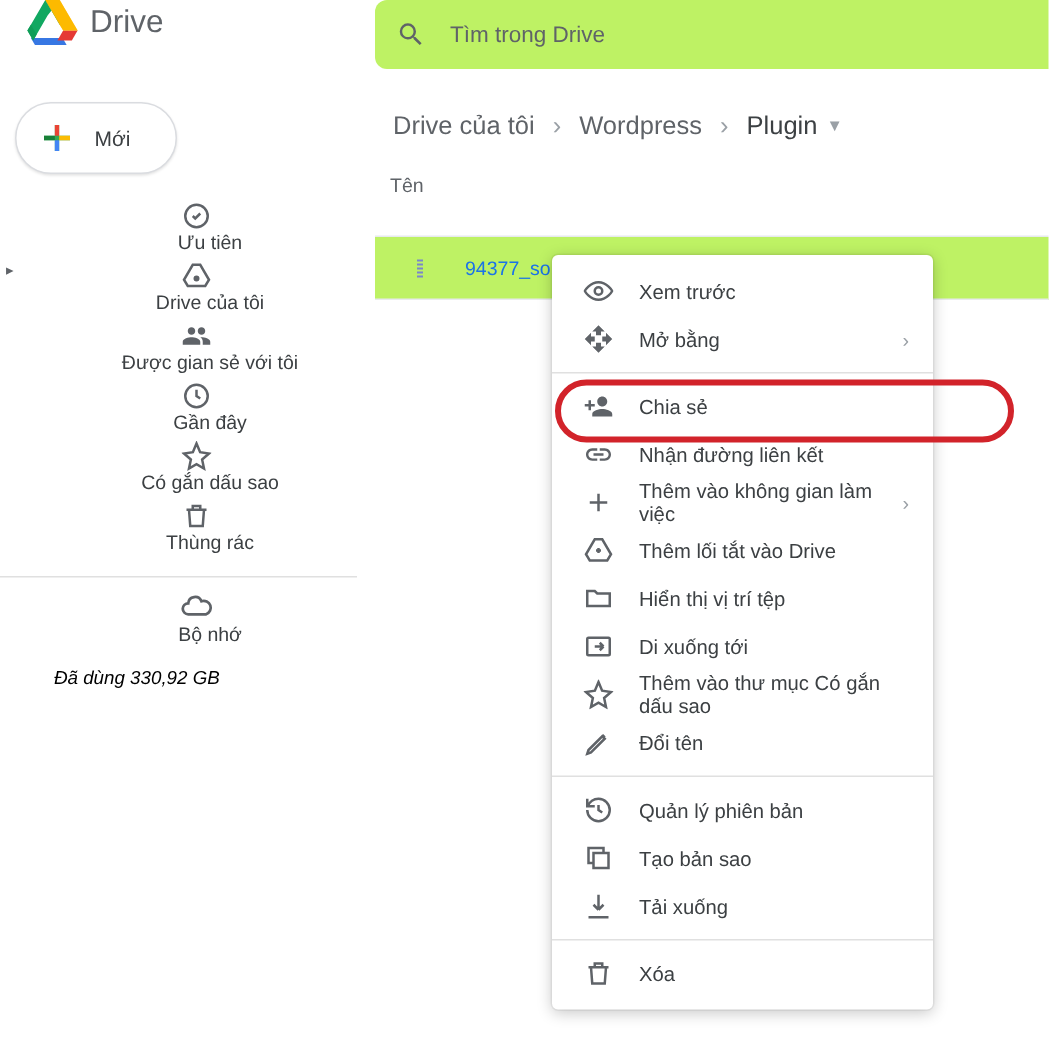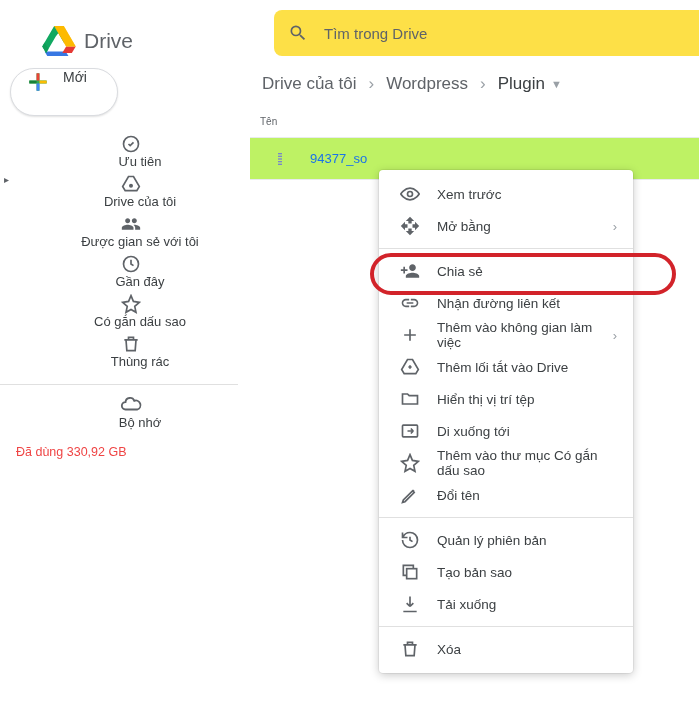--- a/index.html
+++ b/index.html
@@ -9,39 +9,38 @@
     color: #3c4043;
     background: #fff;
     width: 699px;
     height: 702px;
     overflow: hidden;
     position: relative;
   }
   
   .header {
     display: flex;
-    align-items: flex-end;
+    align-items: flex-start;
     height: 56px;
-    margin-left: 24px;
   }
   .logo-wrap {
     display: flex;
     align-items: center;
     padding-left: 18px;
     width: 250px;
   }
   .logo-wrap .app-name {
     font-size: 21px;
     color: #5f6368;
     margin-left: 8px;
   }
   .search-bar {
     flex: 1;
     height: 46px;
-    background: #fde047;
+    background: #bef264;
     border-radius: 8px 0 0 8px;
     display: flex;
     align-items: center;
     padding: 0 14px;
     color: #5f6368;
   }
   .search-bar .search-text {
     margin-left: 16px;
     font-size: 15px;
   }
@@ -54,20 +53,21 @@
     padding-top: 8px;
   }
   .new-btn {
     margin-left: 10px;
     width: 108px;
     height: 48px;
     border-radius: 24px;
     border: 1px solid #dadce0;
     background: #fff;
     display: flex;
+    align-items: center;
     padding-left: 14px;
     box-shadow: 0 1px 2px rgba(0,0,0,0.12);
     cursor: pointer;
     margin-bottom: 18px;
   }
   .new-btn .plus {
     margin-right: 12px;
   }
   .new-btn .label {
     font-size: 14px;
@@ -100,24 +100,25 @@
     left: 4px;
     color: #5f6368;
     font-size: 10px;
   }
   .divider {
     border: none;
     border-top: 1px solid #e0e0e0;
     margin: 10px 0 8px 0;
   }
   .storage-used {
-    padding-left: 16px;
+    padding-left: 36px;
     font-size: 12.5px;
-    color: #ef4444;
+    color: #000000;
     margin-top: 12px;
+    font-style: italic;
   }
   
   .main {
     position: absolute;
     left: 250px;
     top: 56px;
     right: 0;
   }
   .breadcrumb {
     display: flex;
@@ -140,23 +141,23 @@
     align-items: center;
     color: #3c4043;
   }
   .breadcrumb .drop {
     margin-left: 6px;
     font-size: 11px;
     color: #9aa0a6;
   }
   .col-header {
     padding-left: 10px;
-    font-size: 10px;
-    color: #5f6368;
-    padding-bottom: 10px;
+    font-size: 13px;
+    color: #5f6368;
+    padding-bottom: 26px;
     border-bottom: 1px solid #e8eaed;
     margin-top: 4px;
   }
   .file-row {
     height: 42px;
     background: #bef264;
     display: flex;
     align-items: center;
     padding-left: 22px;
     border-bottom: 1px solid #e8eaed;
@@ -166,21 +167,21 @@
   }
   .file-row .fname {
     margin-left: 22px;
     color: #1a73e8;
     font-size: 13px;
     font-weight: 500;
   }
   
   .context-menu {
     position: absolute;
-    left: 379px;
+    left: 368px;
     top: 170px;
     width: 254px;
     background: #fff;
     border-radius: 4px;
     box-shadow: 0 2px 10px rgba(0,0,0,0.22), 0 0 0 1px rgba(0,0,0,0.05);
     padding: 8px 0;
   }
   .menu-item {
     height: 32px;
     display: flex;

